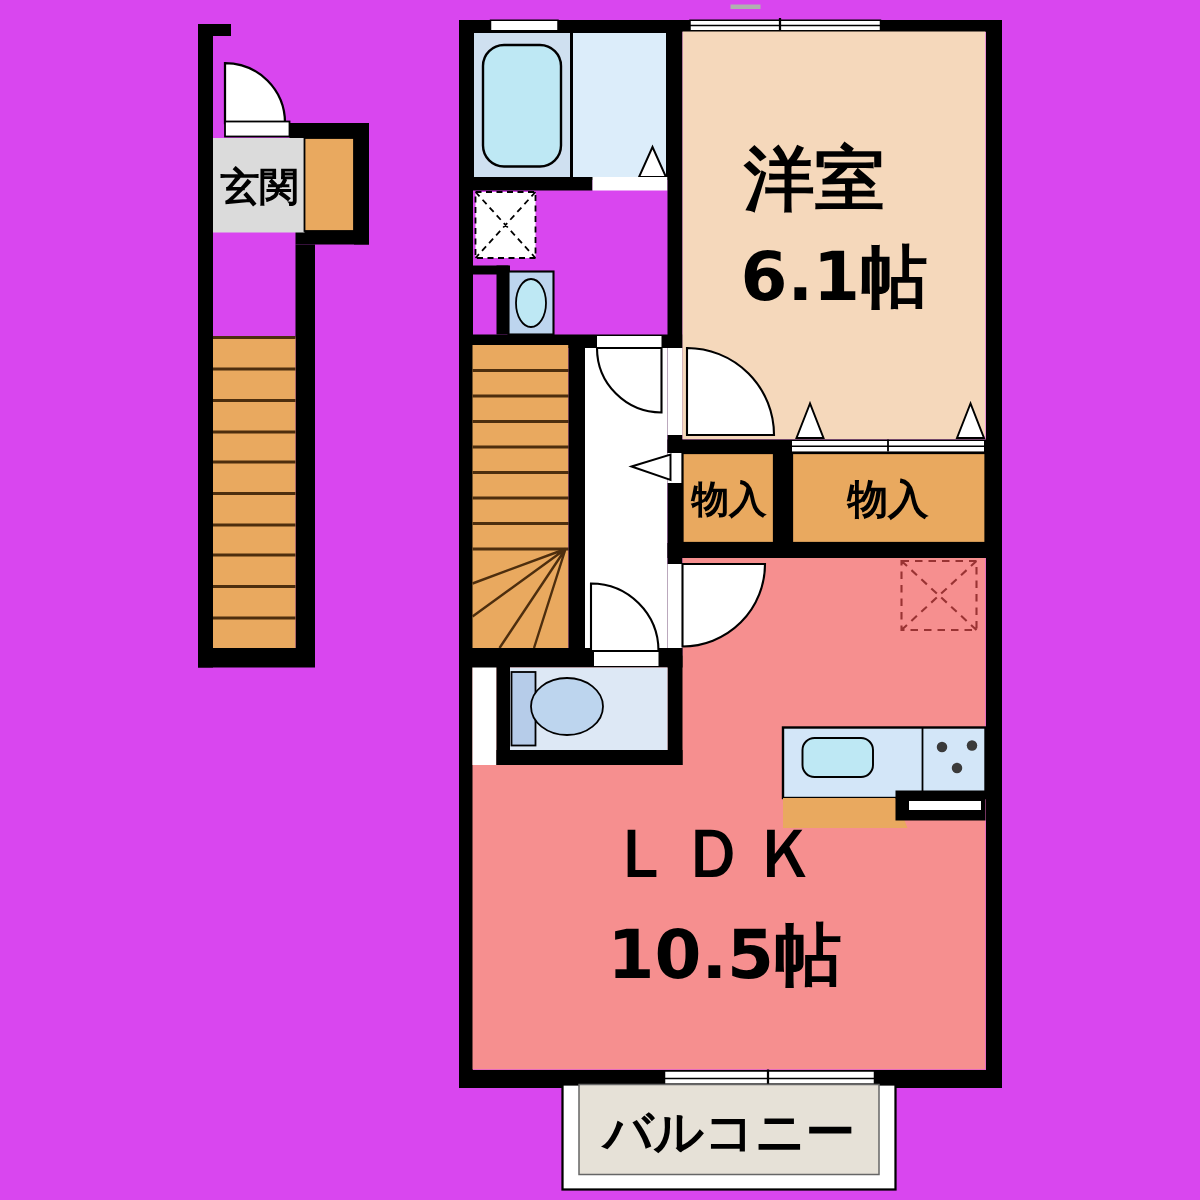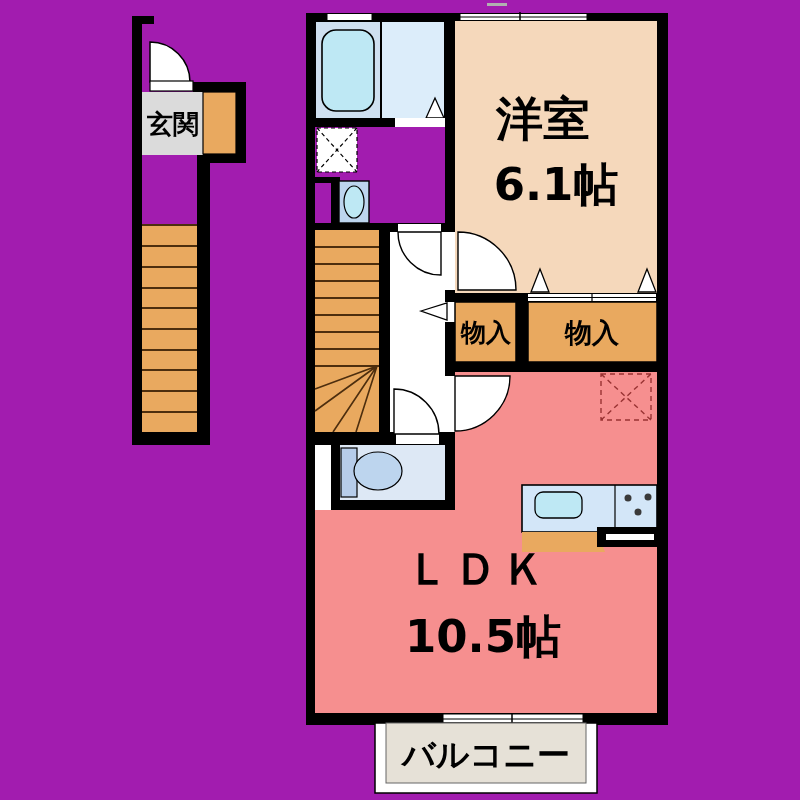--- a/index.html
+++ b/index.html
@@ -1,16 +1,16 @@
 <!DOCTYPE html>
 <html><head>
 <meta charset="utf-8">
 <style>
   html,body{margin:0;padding:0;background:#ffffff;}
-  #stage{position:relative;width:800px;height:800px;background:#a21caf;overflow:hidden;}
+  #stage{position:relative;width:800px;height:800px;background:#d946ef;overflow:hidden;}
   svg{position:absolute;left:0;top:0;}
   text{font-family:"DejaVu Sans","Liberation Sans",sans-serif;font-weight:bold;fill:#000000;}
 </style>
 </head>
 <body>
 
 <div id="stage">
 <svg width="800" height="800" viewBox="0 0 800 800">
 
   <g>

